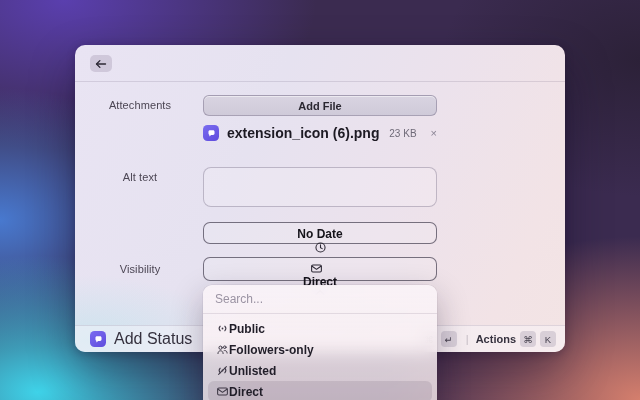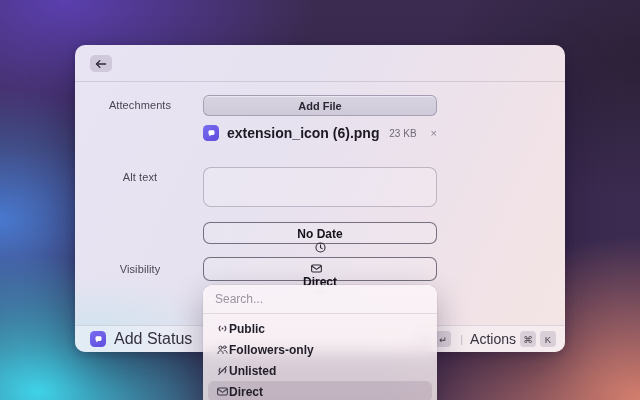--- a/index.html
+++ b/index.html
@@ -78,21 +78,21 @@
     display:flex; align-items:center; padding:0 9px 0 15px;
   }
   .footer-label { margin-left:8px; font-size:16px; color:#35313e; }
   .key-badge {
     min-width:16px; height:16px; padding:0 3px; margin-left:4px;
     border-radius:4px; background:rgba(130,120,148,0.25);
     display:flex; align-items:center; justify-content:center;
     font-size:9.5px; color:#47424f;
   }
   .footer-divider { margin:0 7px 0 9px; color:rgba(40,30,55,0.25); font-size:11px; }
-  .actions-label { font-size:14px; color:#35313e; }
+  .actions-label { font-size:11px; color:#35313e;font-weight:bold; }
   .dropdown {
     position:absolute; left:203px; top:285px; width:234px; height:130px;
     border-radius:9px; z-index:5;
     background:linear-gradient(180deg, rgba(250,244,248,0.90) 0%, rgba(246,233,236,0.80) 100%);
     backdrop-filter:blur(8px) saturate(1.1);
     box-shadow:0 12px 32px rgba(25,12,40,0.30), 0 0 0 0.5px rgba(60,40,70,0.10);
   }
   .dd-search {
     width:100%; height:29px; border:none; background:transparent; outline:none;
     font-family:"Liberation Sans",sans-serif; font-size:12px; color:#2a2630; padding:0 12px;

